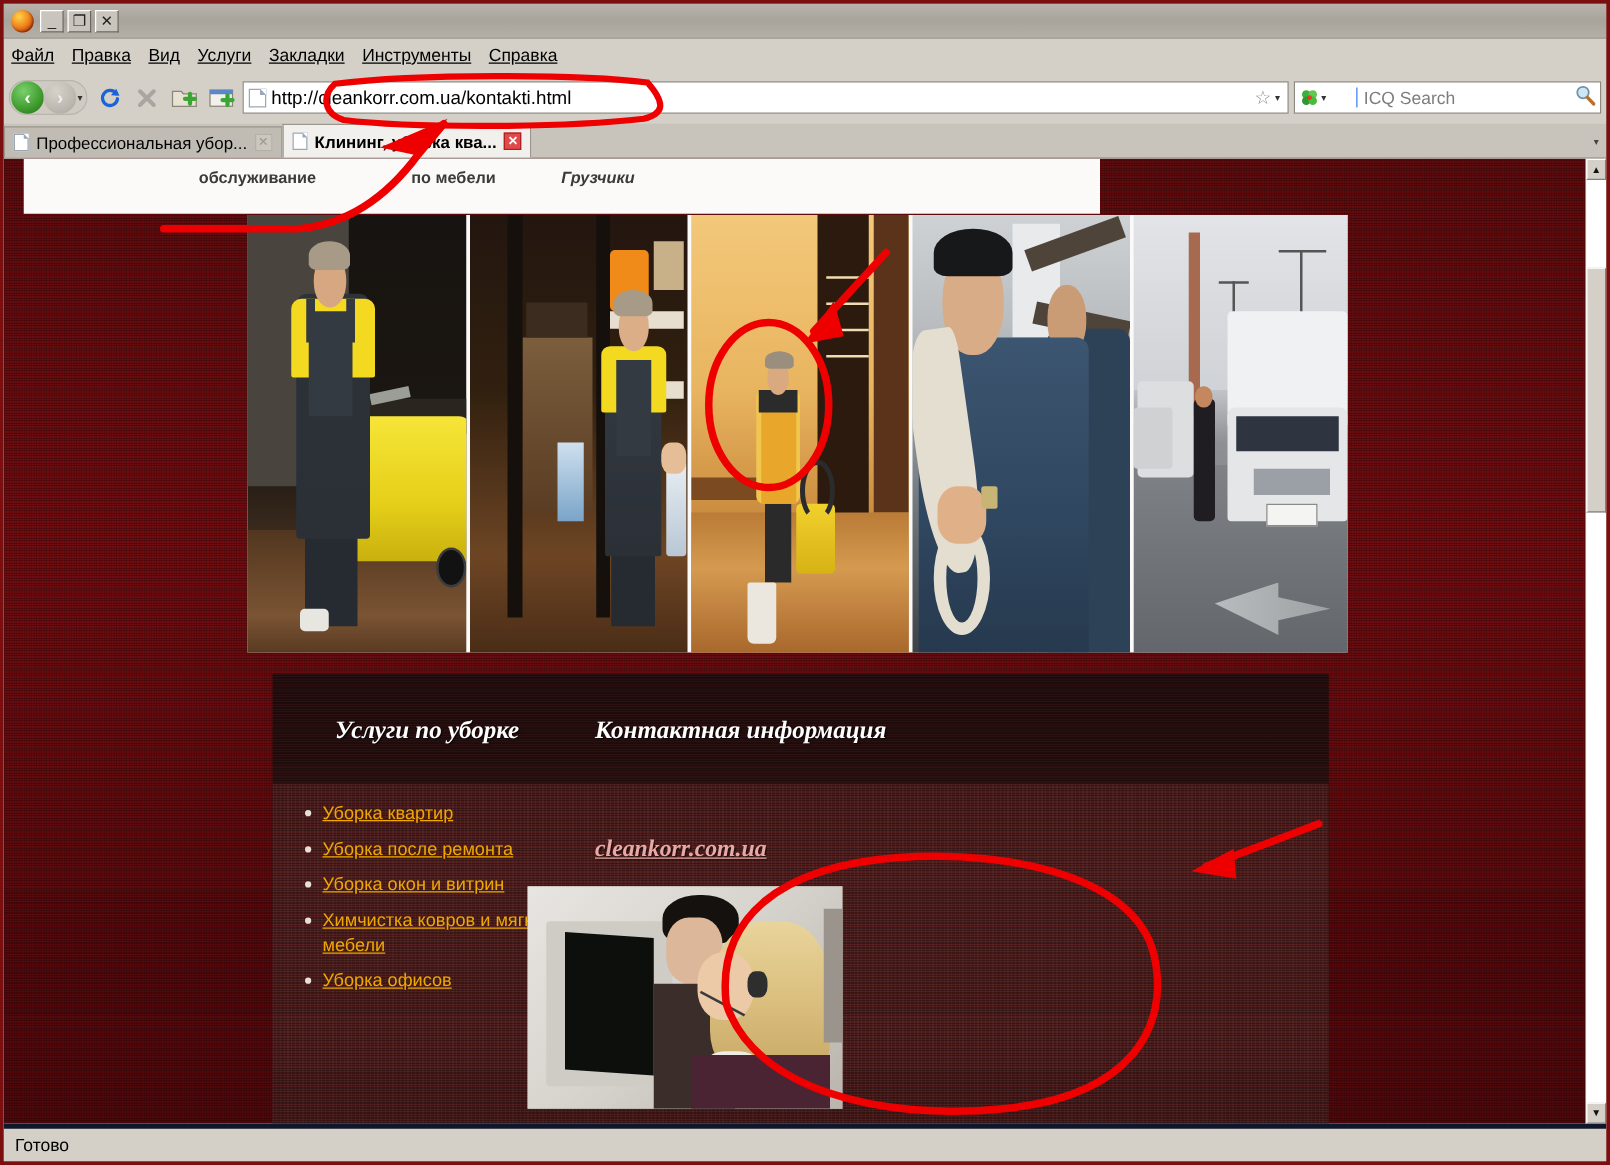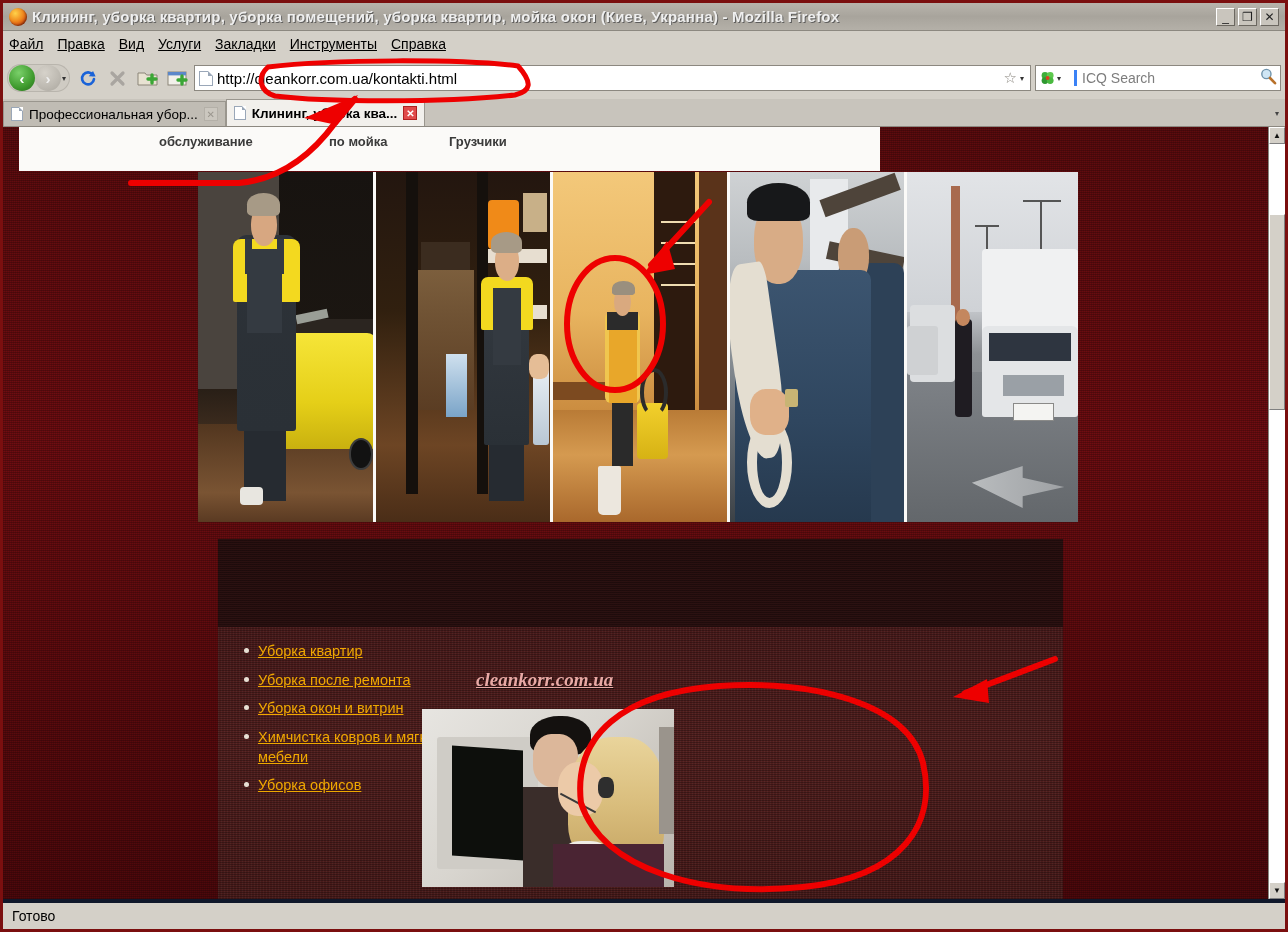--- a/index.html
+++ b/index.html
@@ -101,21 +101,21 @@
   }
   #star { font-size: 15px; color: #8c8880; margin: 0 2px 0 6px; flex:0 0 auto; }
 
   #searchwrap {
     width: 246px; height: 26px; background: #fff; border: 1px solid #8c8880;
     display: flex; align-items: center; padding: 0 3px; flex: 0 0 auto;
   }
   #clover {
     width: 17px; height: 17px; flex: 0 0 auto; position: relative;
   }
-  #searchtext { flex:1 1 auto; font-size:14px; color:#7d7d7d; padding-left:5px; border-left:3px solid #3b82f6; margin-left:11px;}
+  #searchtext { flex:1 1 auto; font-size:14px; color:#7d7d7d; padding-left:5px; border-left:1px solid #3b82f6; margin-left:22px;}
 
   
   #tabbar {
     position: absolute; left: 0; top: 96px; right: 0; height: 28px;
     background: #c8c4bc;
     display: flex; align-items: flex-end;
     border-bottom: 1px solid #8c8880;
   }
   .tab {
     height: 25px; display: flex; align-items: center; gap: 6px;
@@ -381,21 +381,20 @@
   
   #annot { position:absolute; left:0; top:0; width:1288px; height:932px; pointer-events:none; }
 </style>
 </head>
 <body>
 
 <div id="window">
 
   <div id="titlebar">
     <div id="ff-logo"></div>
-    <div id="title-text">Клининг, уборка квартир, уборка помещений, уборка квартир, мойка окон (Киев, Укранна) - Mozilla Firefox</div>
     <div class="wbtns">
       <div class="wbtn">_</div>
       <div class="wbtn">❐</div>
       <div class="wbtn">✕</div>
     </div>
   </div>
 
   <div id="menubar">
     <div class="menu-item"><u>Файл</u></div>
     <div class="menu-item"><u>Правка</u></div>
@@ -486,22 +485,22 @@
 
   <div id="viewport">
 
     <div id="page">
 
       <div id="page-topstrip"></div>
 
       <div id="site-nav">
         <div class="navcell" style="width:140px;"></div>
         <div class="navcell" style="width:170px;">обслуживание</div>
-        <div class="navcell" style="width:120px;">по мойка</div>
-        <div class="navcell" style="width:140px;">Грузчики</div>
+        <div class="navcell" style="width:120px;">по мебели</div>
+        <div class="navcell" style="width:140px;font-style:italic;">Грузчики</div>
         <div class="navcell" style="width:140px;"></div>
         <div class="navcell" style="width:140px;"></div>
       </div>
 
       <div id="photos">
         <div class="photo p1">
           <div class="wall"></div>
             <div class="floorA"></div>
           <div class="cartlid"></div>
             <div class="cart"></div>
@@ -584,20 +583,24 @@
           <div class="wind"></div>
             <div class="grill"></div>
             <div class="plate"></div>
           <div class="person"></div>
             <div class="phead"></div>
           <div class="arrow"></div>
         </div>
       </div>
 
       <div id="panel">
+        <div id="panel-headrow">
+          <div class="panel-h" id="h-services">Услуги по уборке</div>
+          <div class="panel-h" id="h-contacts">Контактная информация</div>
+        </div>
 
         <div id="panel-lower">
           <ul id="services-list">
             <li><a href="#">Уборка квартир</a></li>
             <li><a href="#">Уборка после ремонта</a></li>
             <li><a href="#">Уборка окон и витрин</a></li>
             <li><a href="#">Химчистка ковров и мягкой мебели</a></li>
             <li><a href="#">Уборка офисов</a></li>
           </ul>
 

